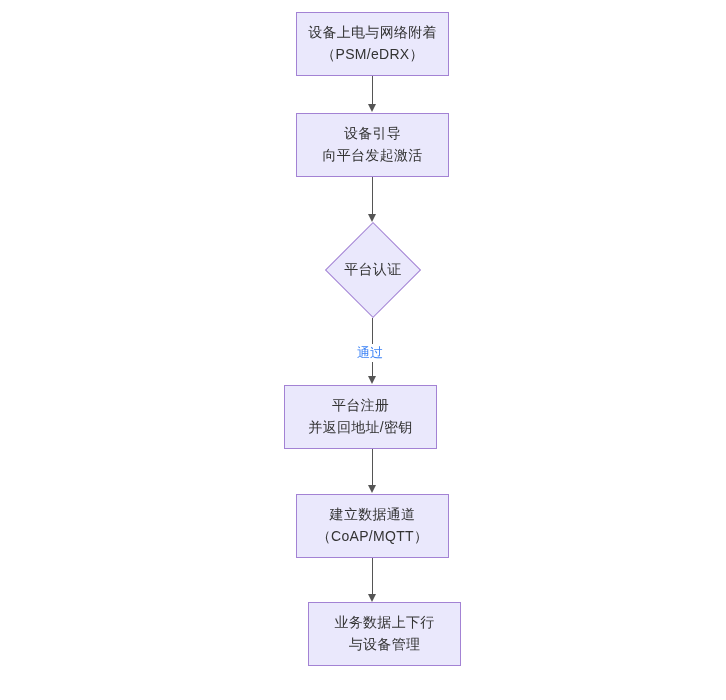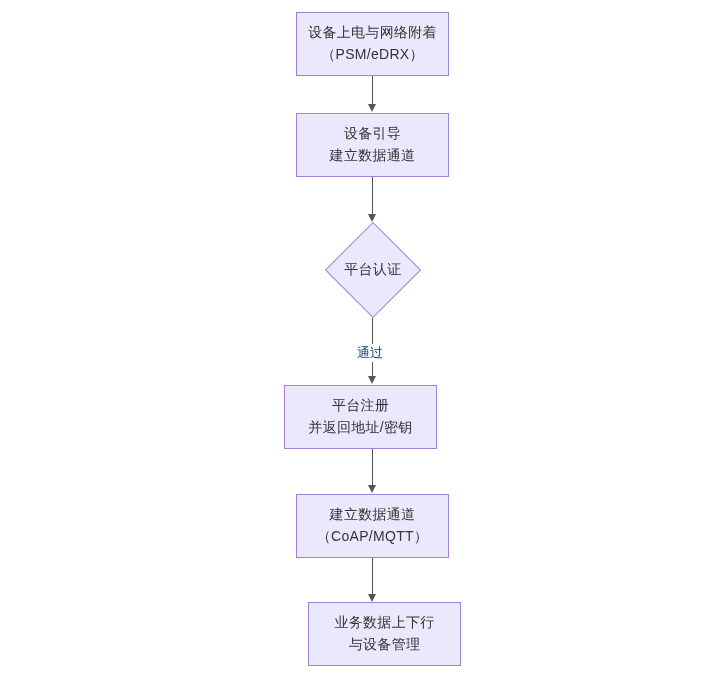--- a/index.html
+++ b/index.html
@@ -74,21 +74,21 @@
     width: 0;
     height: 0;
     border-left: 4.5px solid transparent;
     border-right: 4.5px solid transparent;
     border-top: 8px solid #555555;
   }
 
   .edge-label {
     position: absolute;
     background: #ffffff;
-    color: #0c4a6e;
+    color: #3b82f6;
     font-size: 13px;
     line-height: 1.2;
     padding: 1px 2px;
     white-space: nowrap;
     user-select: none;
   }
 </style>
 </head>
 <body>
 
@@ -97,21 +97,21 @@
   <div class="node node-process" style="left:296px; top:12px;">
     <div class="node-label">设备上电与网络附着
 （PSM/eDRX）</div>
   </div>
 
   <div class="edge" style="left:372px; top:76px; height:29px;"></div>
   <div class="arrowhead" style="left:368px; top:104px;"></div>
 
   <div class="node node-process" style="left:296px; top:113px;">
     <div class="node-label">设备引导
-建立数据通道</div>
+向平台发起激活</div>
   </div>
 
   <div class="edge" style="left:372px; top:177px; height:38px;"></div>
   <div class="arrowhead" style="left:368px; top:214px;"></div>
 
   <div class="node node-decision" style="left:338.5px; top:236px;">
     <div class="node-label">平台认证</div>
   </div>
 
   <div class="edge" style="left:372px; top:318px; height:59px;"></div>

